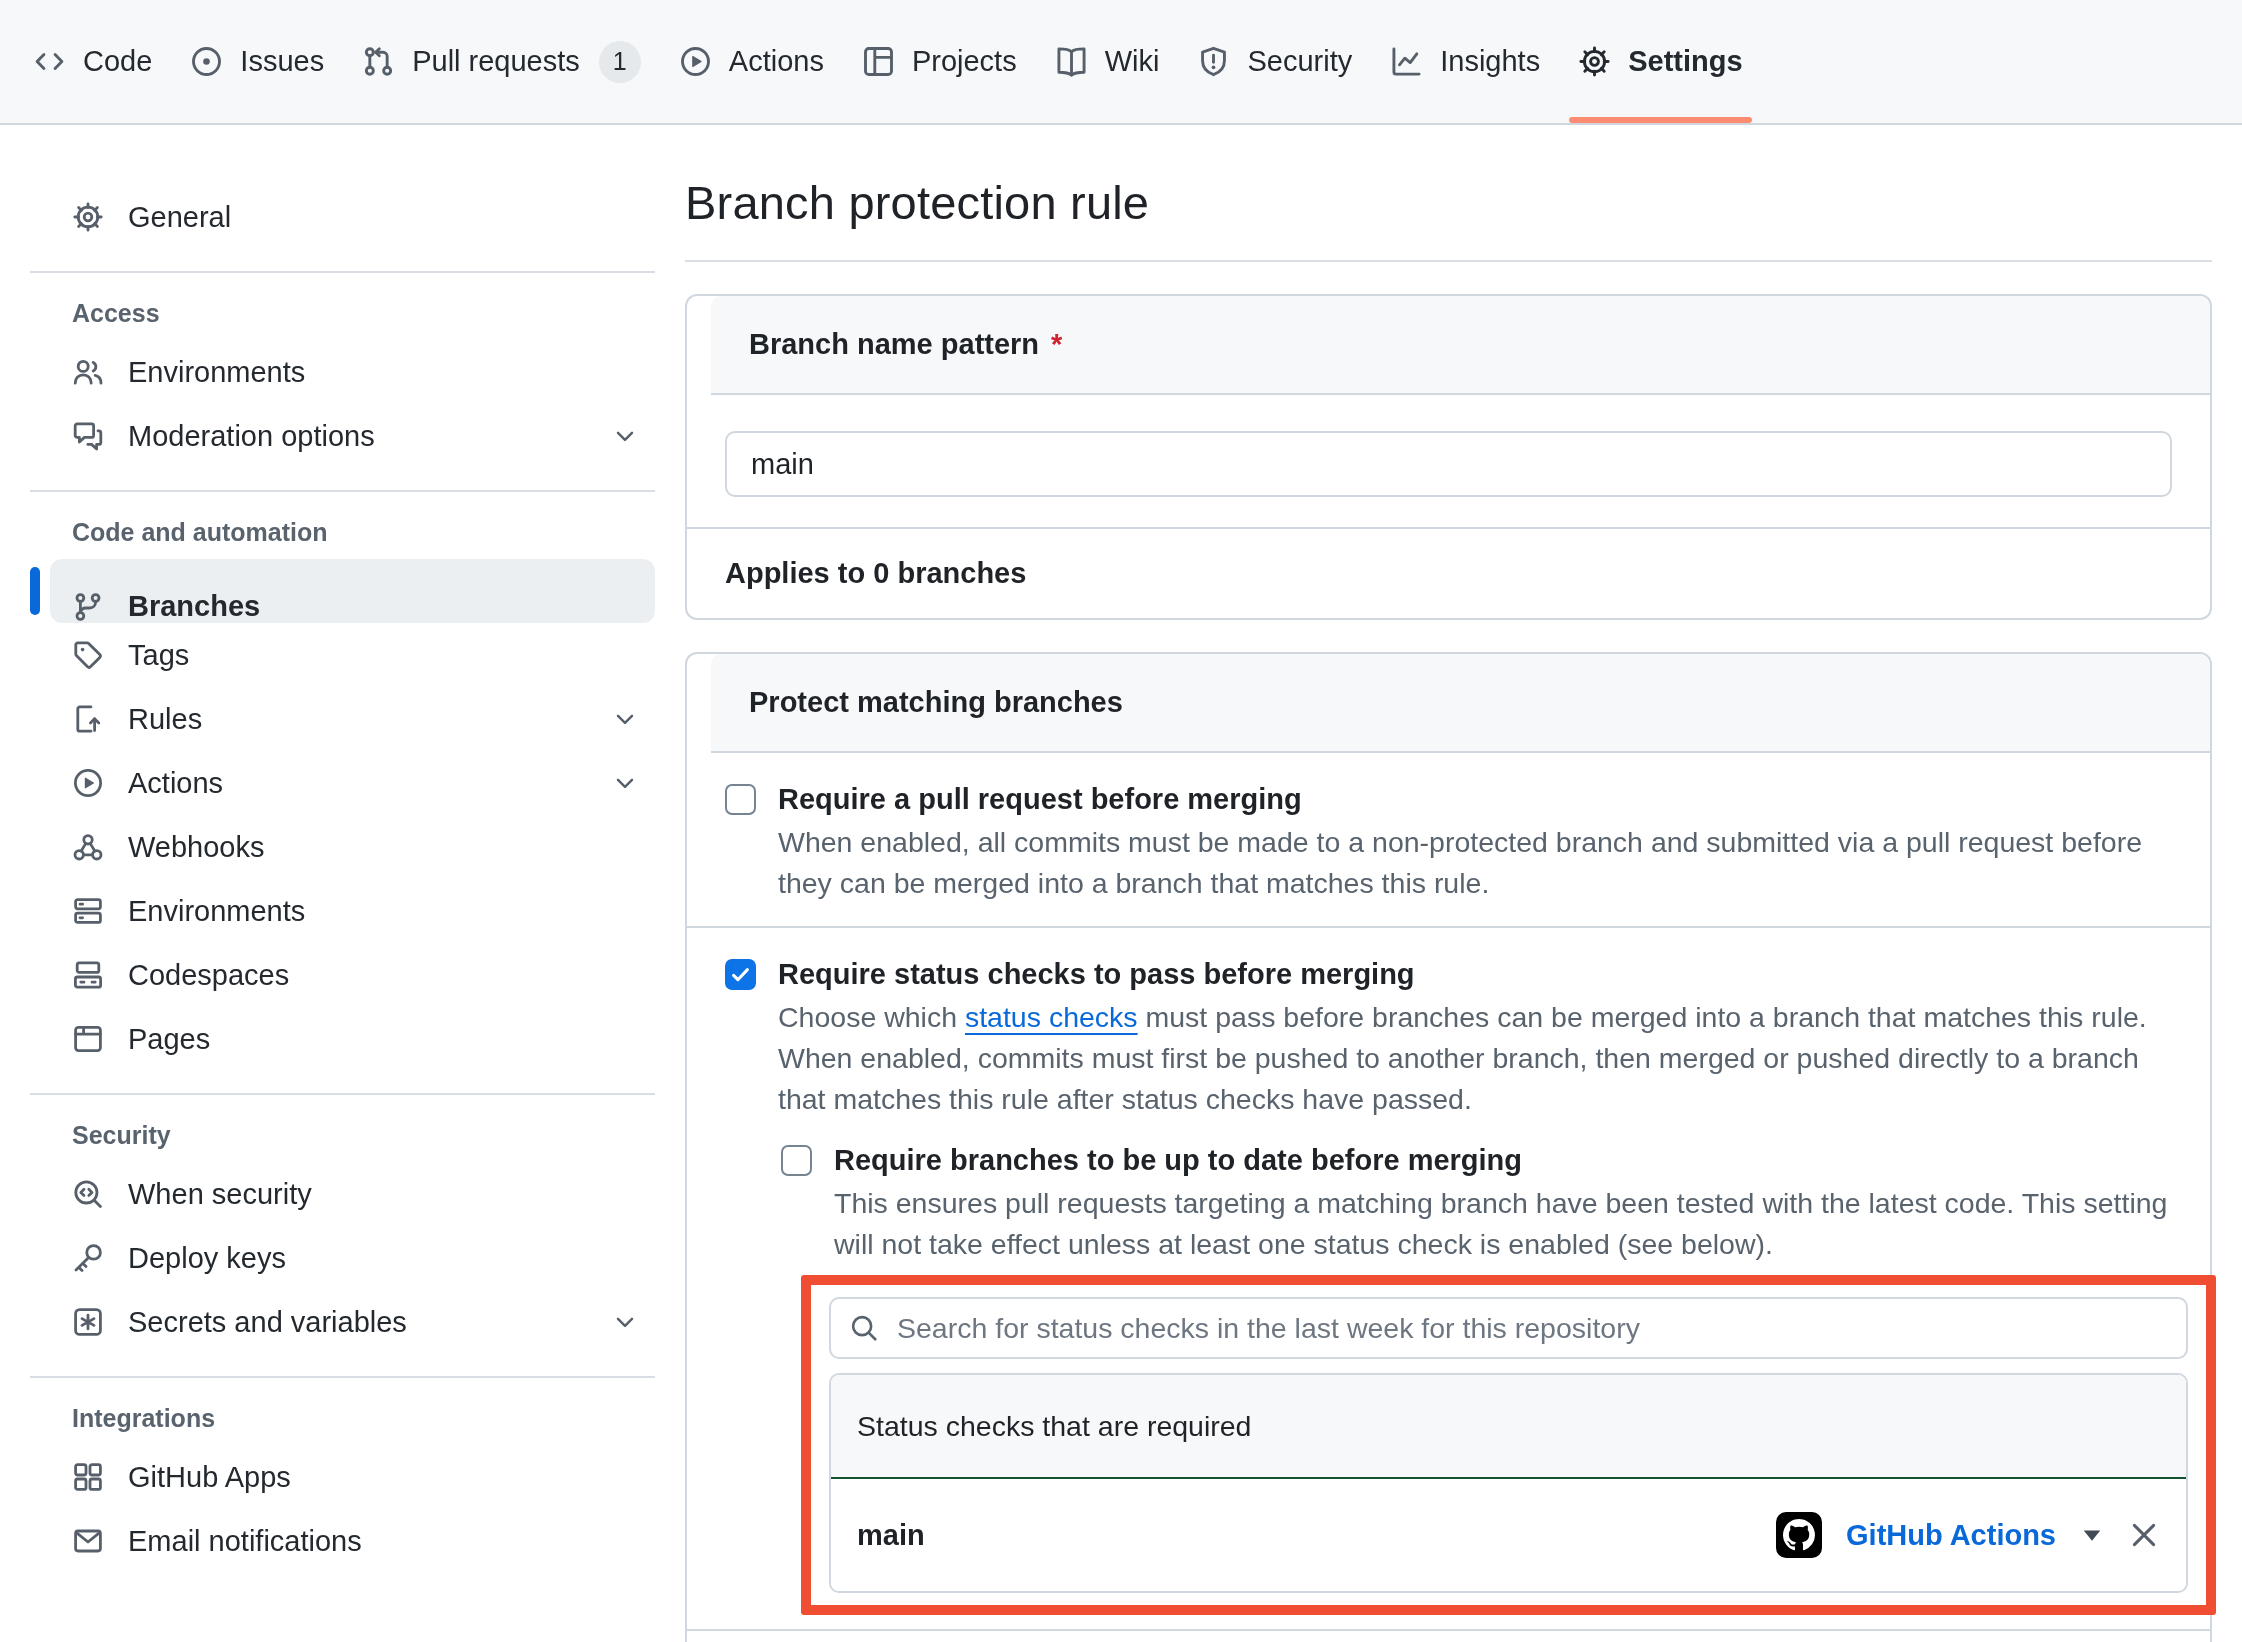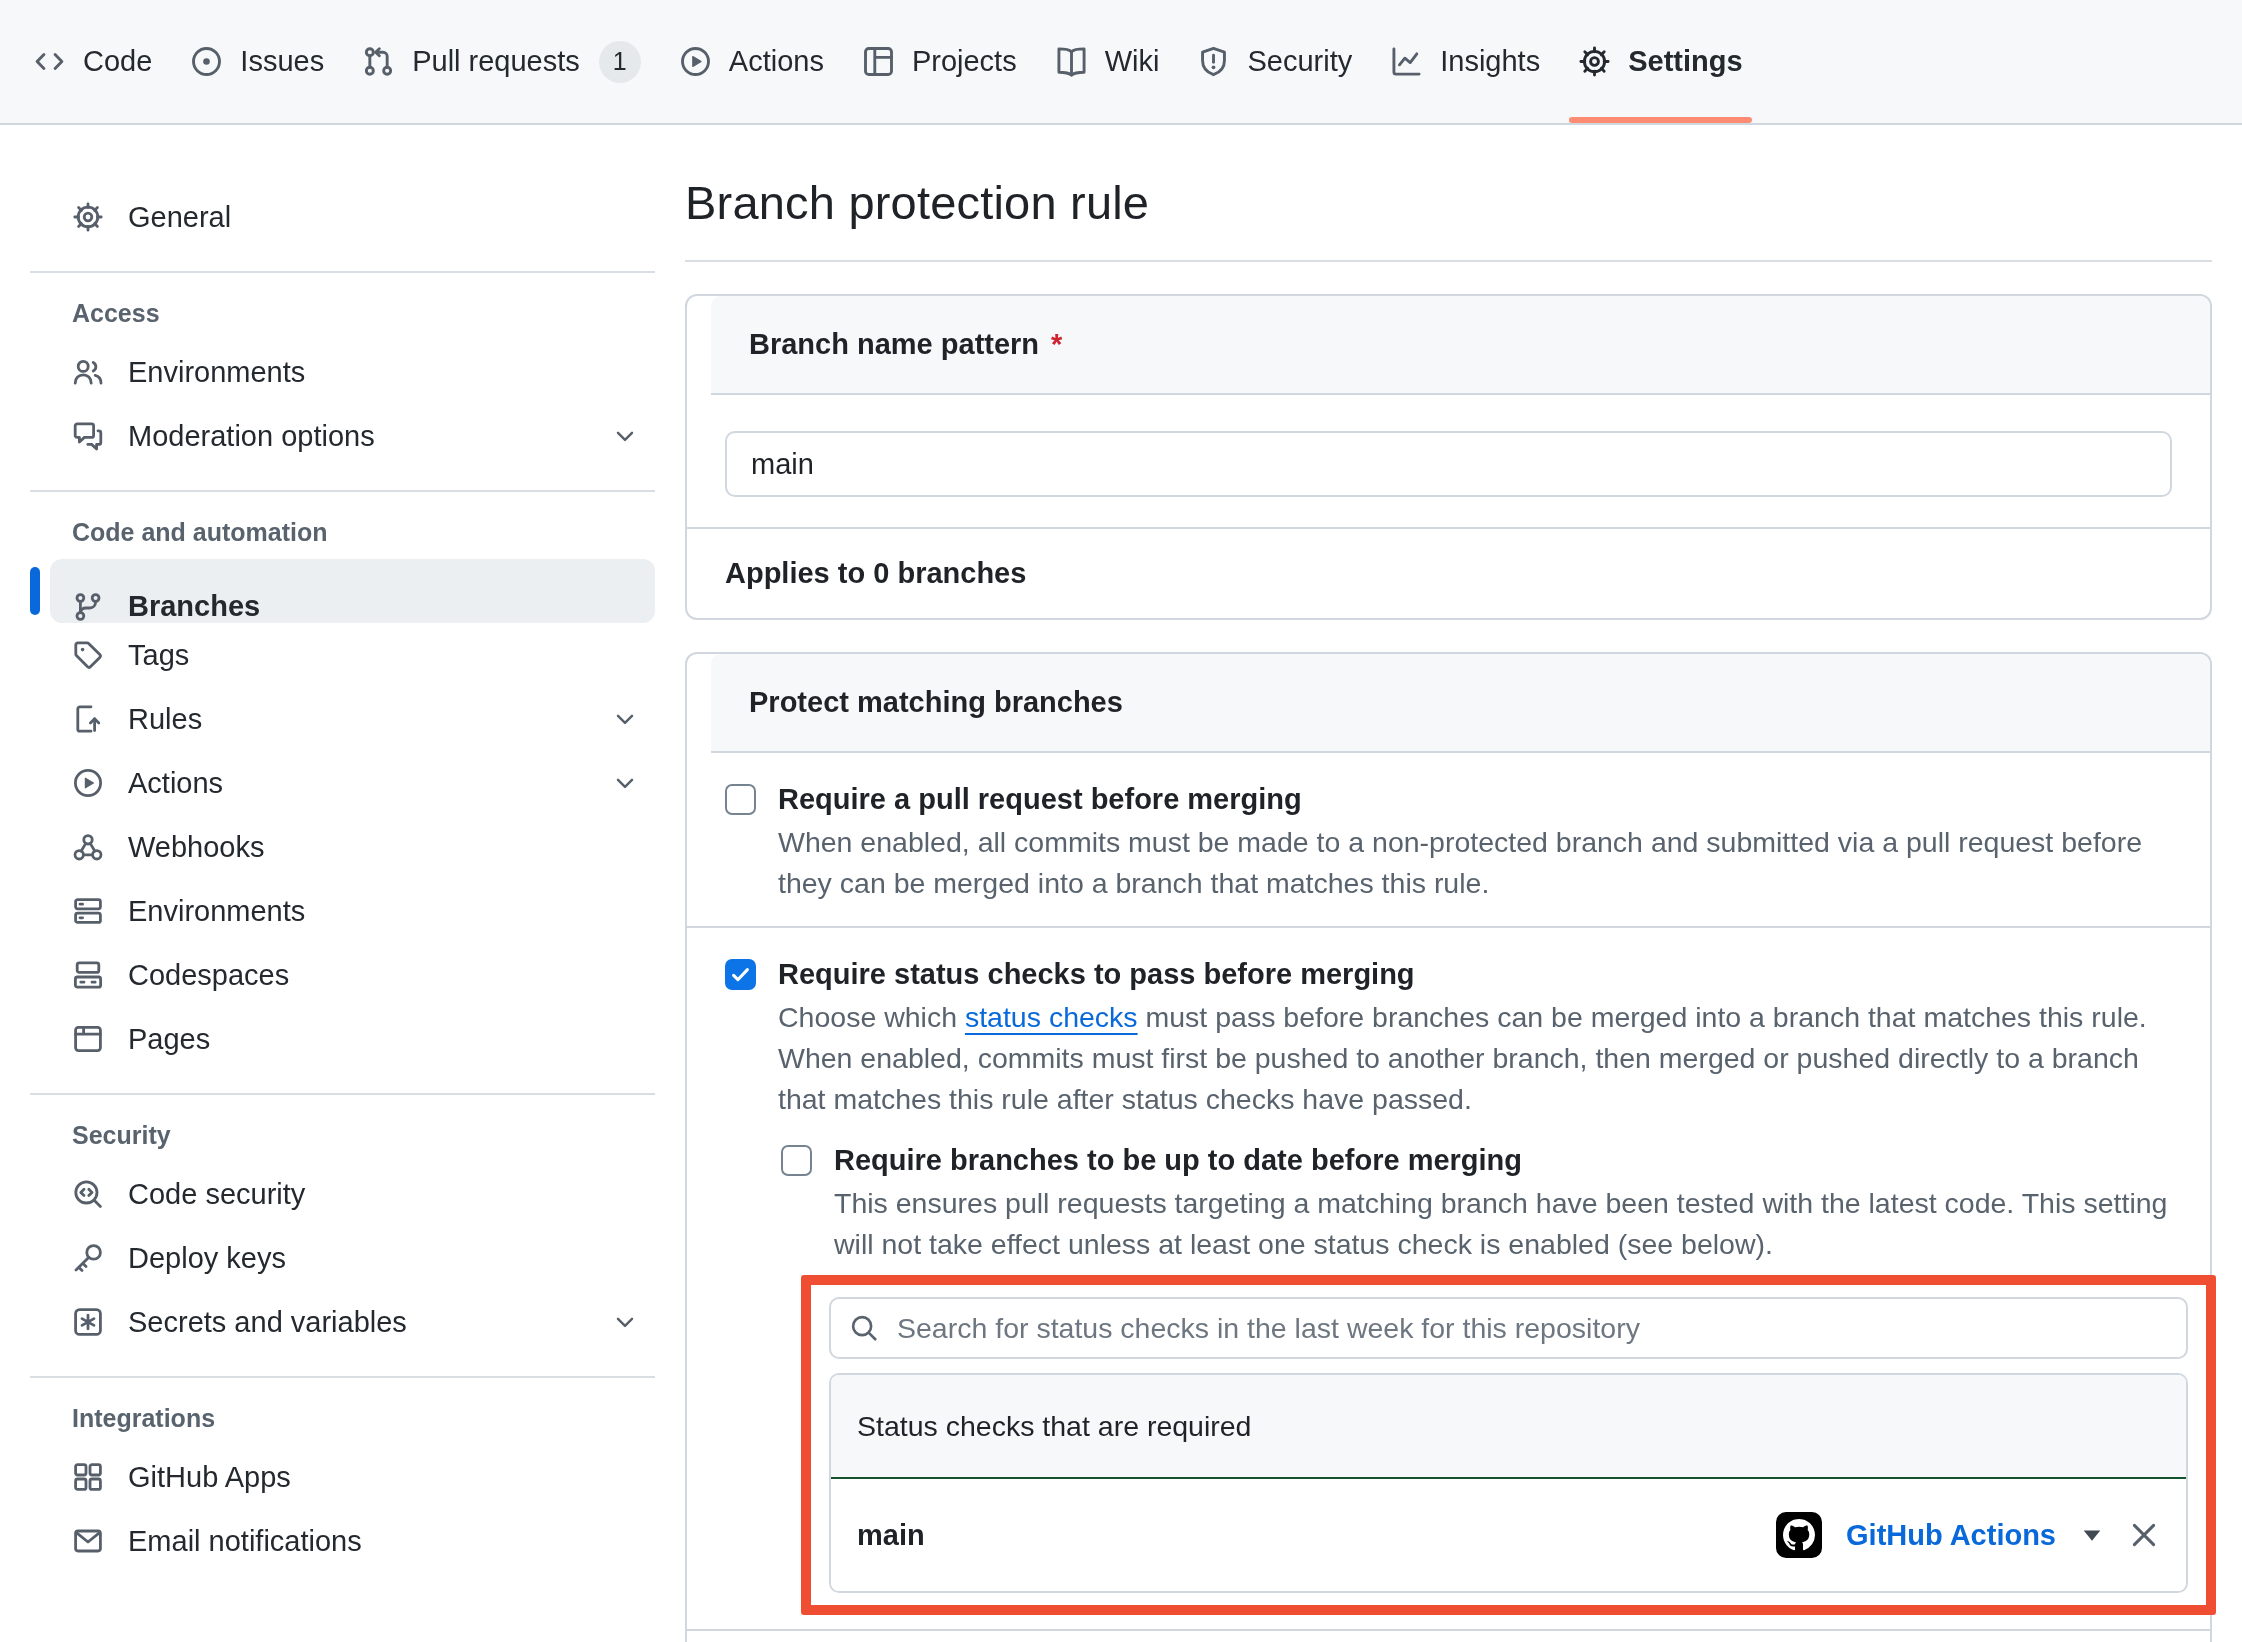--- a/index.html
+++ b/index.html
@@ -358,21 +358,21 @@
     <hr class="side-divider">
     <div class="side-head">Security</div>
     <div class="side-item">
       <span class="ic">
           <svg viewBox="0 0 16 16" fill="none" stroke="currentColor" stroke-width="1.4" stroke-linecap="round" stroke-linejoin="round">
             <circle cx="7.2" cy="7.2" r="5.3"></circle>
             <path d="M11.1 11.1l3.1 3.1"></path>
             <path d="M6 5.6 4.4 7.2 6 8.8M8.4 5.6 10 7.2 8.4 8.8"></path>
           </svg>
         </span>
-      <span>Code security</span>
+      <span>When security</span>
     </div>
     <div class="side-item">
       <span class="ic">
           <svg viewBox="0 0 16 16" fill="none" stroke="currentColor" stroke-width="1.4" stroke-linecap="round" stroke-linejoin="round">
             <circle cx="10.8" cy="5.2" r="3.4"></circle>
             <path d="M8.3 7.7 2 14M3.4 12.6l1.6 1.6M5.4 10.6l1.6 1.6"></path>
           </svg>
         </span>
       <span>Deploy keys</span>
     </div>

